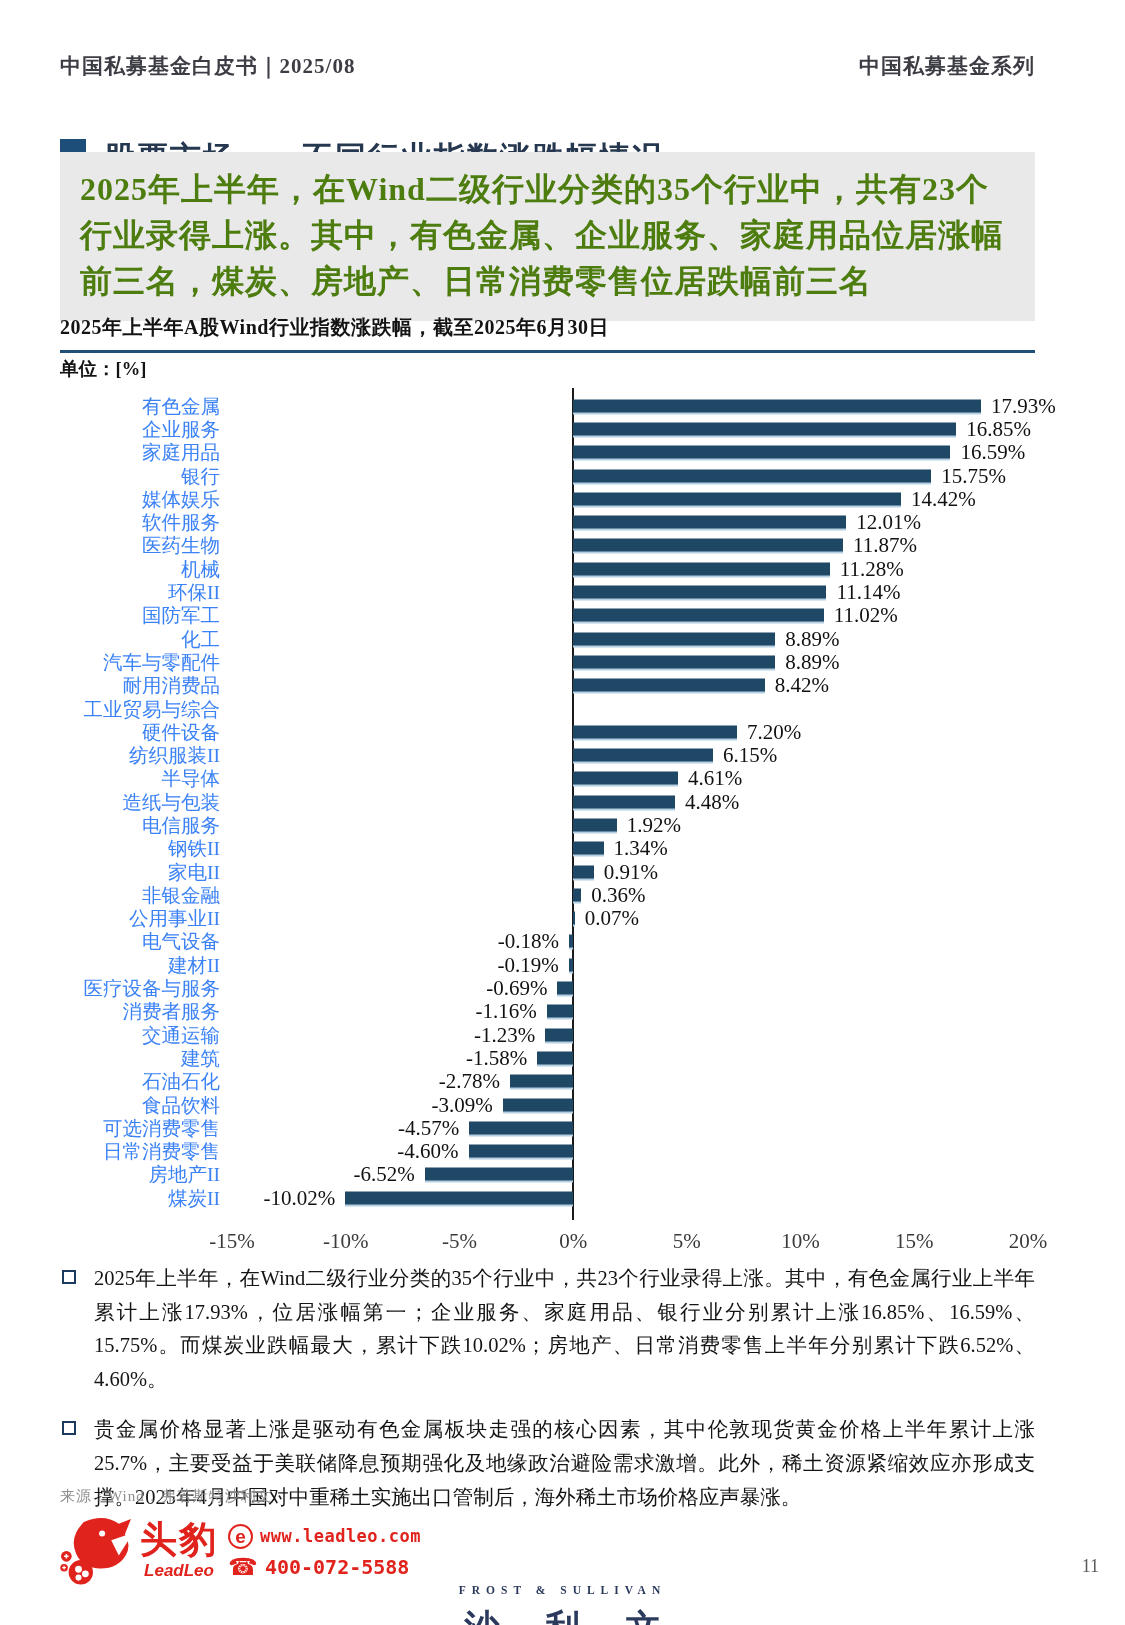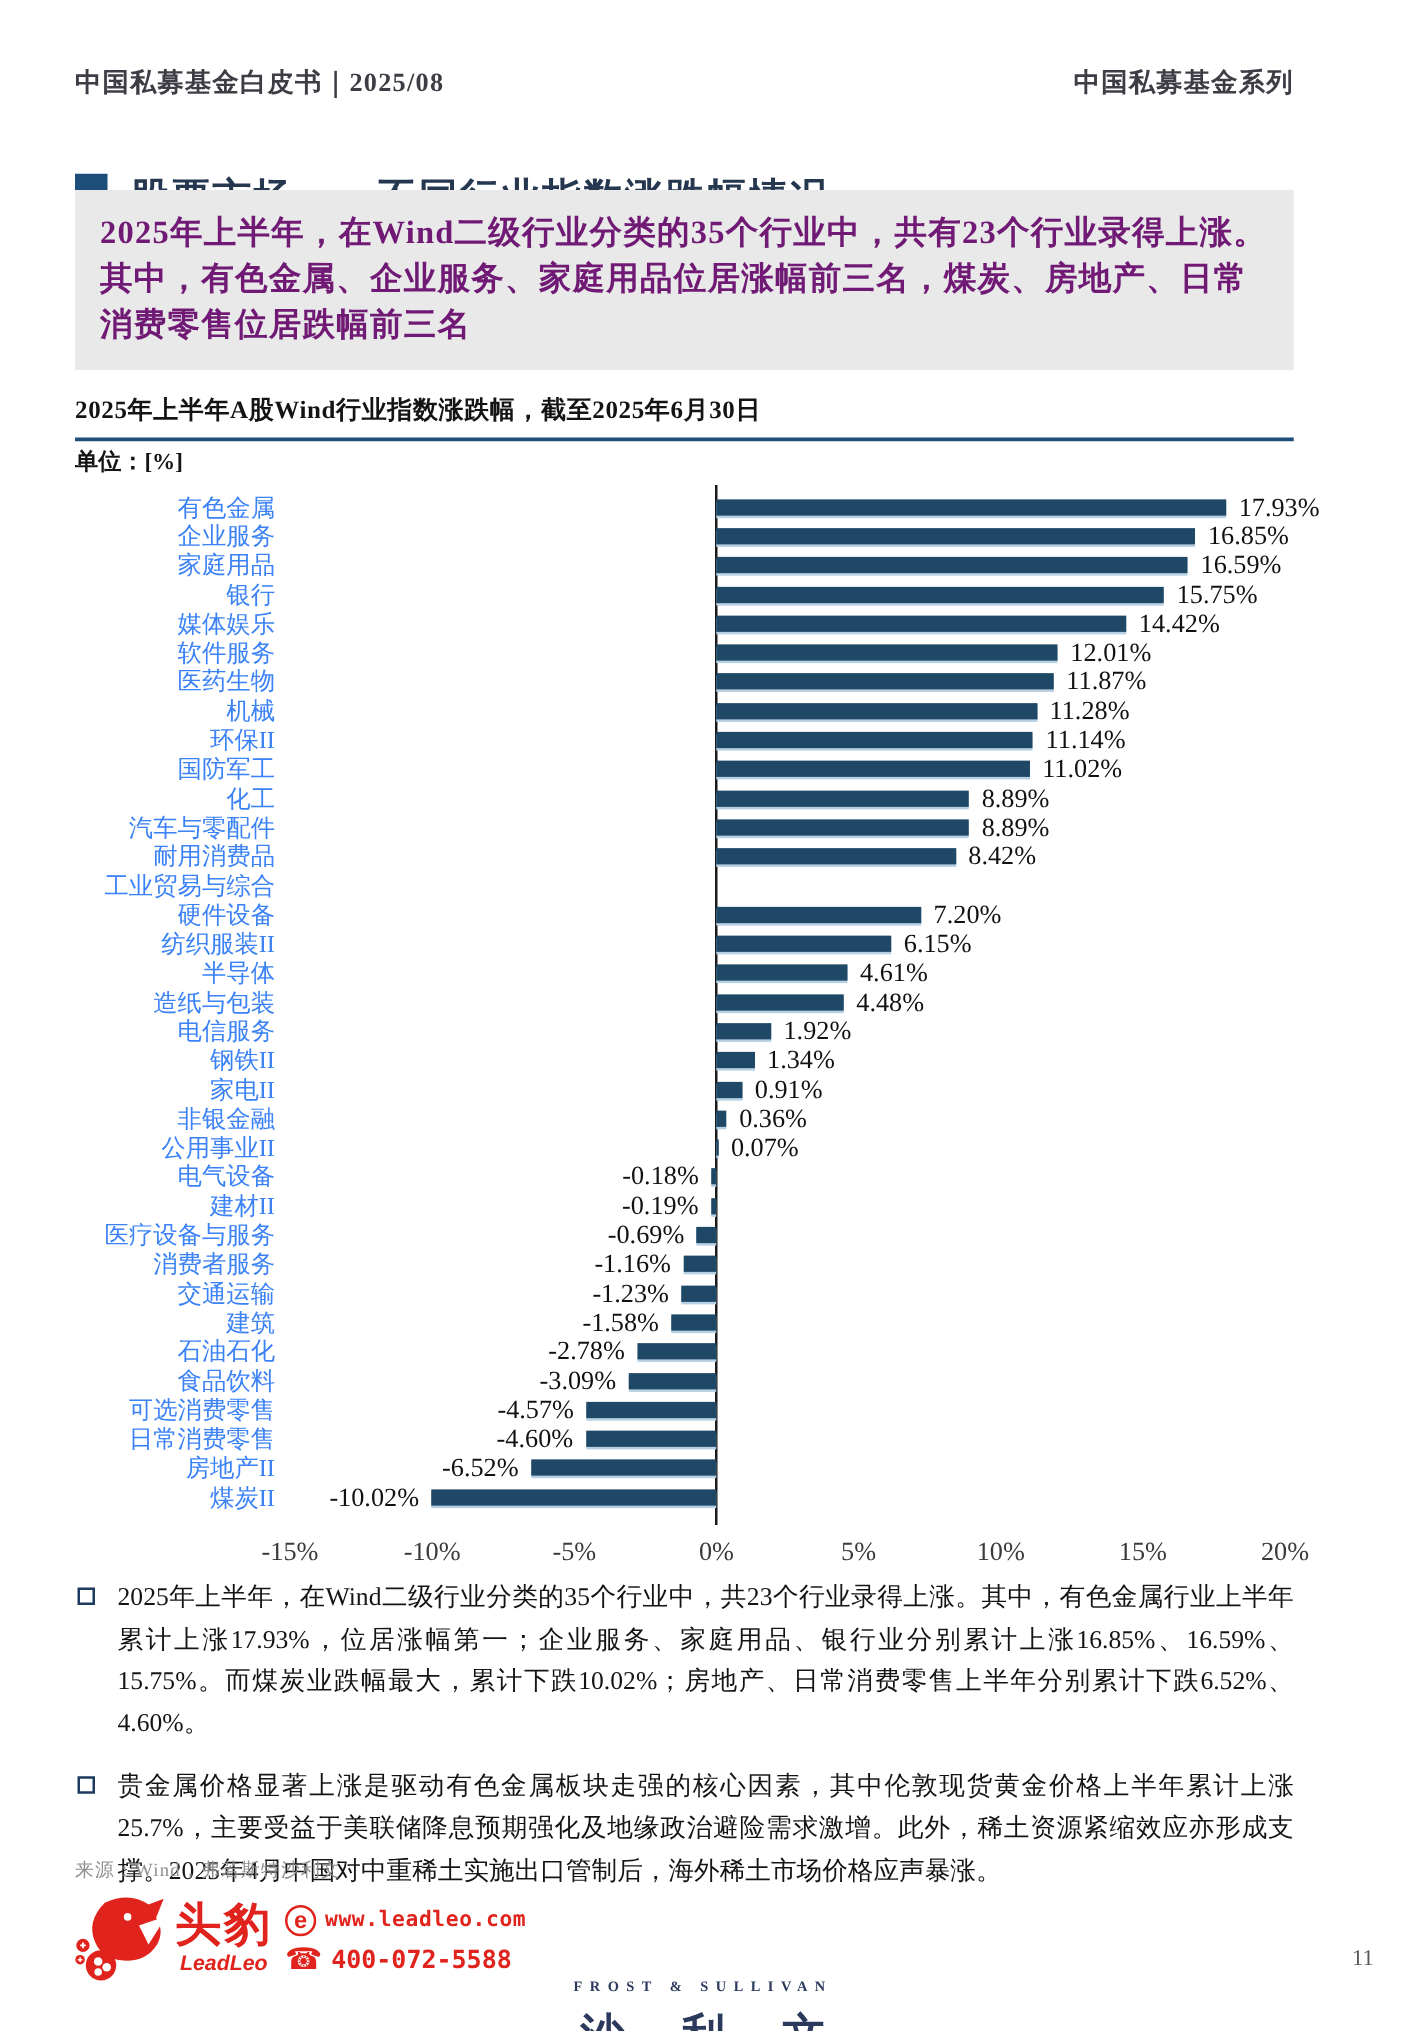--- a/index.html
+++ b/index.html
@@ -17,21 +17,21 @@
   
   .title-row { top:101px; left:60px; width:975px; display:flex; align-items:center;margin-top:36px; }
   .title-sq { width:26px; height:38px; background:#1d4e79; margin-right:18px; flex:none; }
   .title-txt { font-size:31px; font-weight:bold; color:#263850; letter-spacing:2px; }
 
   
   .hl-box {
     top:152px; left:60px; width:975px; background:#e9e9e9;
     padding:15px 20px 17px 20px;
   }
-  .hl-box p { font-size:26px; font-weight:bold; color:#701a75; line-height:1.43; letter-spacing:1px; }
+  .hl-box p { font-size:32px; font-weight:bold; color:#4d7c0f; line-height:1.43; letter-spacing:1px; }
 
   
   .chart-heading {
     top:314px; left:60px; width:975px; font-size:20px; font-weight:bold; color:#141414;
     padding-bottom:9px; border-bottom:3px solid #1f4e79; letter-spacing:0.5px;
   }
   .unit-label { top:356px; left:60px; font-size:18.5px; font-weight:bold; color:#141414; }
 
   
   .chart { top:394px; left:60px; width:975px; }

